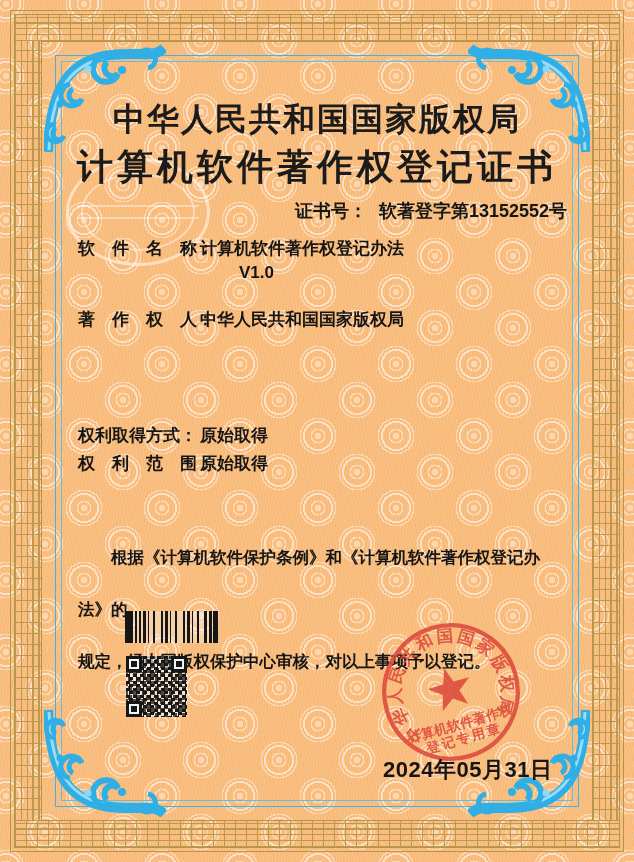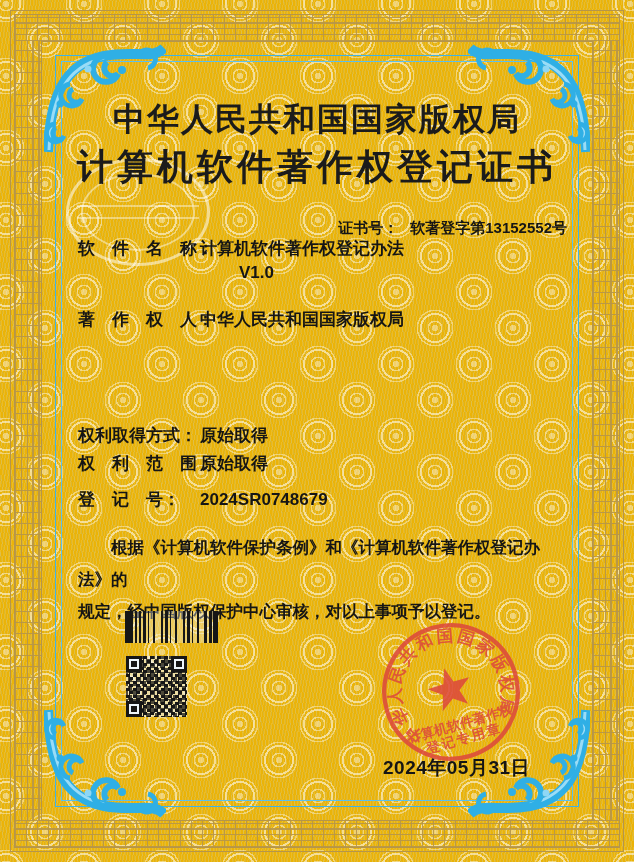--- a/index.html
+++ b/index.html
@@ -1,18 +1,18 @@
 <!DOCTYPE html>
 <html><head>
 <meta charset="utf-8">
 <style>
   html,body{margin:0;padding:0;background:#9fb6c6;}
   .page{
     position:relative;width:634px;height:862px;margin:0 auto;
-    background:#eab308;overflow:hidden;
+    background:#fdba74;overflow:hidden;
     font-family:"Liberation Sans","DejaVu Sans",sans-serif;color:#151515;
   }
   
   .bg-pattern{
     position:absolute;inset:0;pointer-events:none;
     background-image:
       radial-gradient(circle, rgba(255,255,255,0) 0 13px, rgba(255,255,255,.55) 13px 15px, rgba(255,255,255,0) 15px 17px, rgba(255,255,255,.4) 17px 18.5px, rgba(255,255,255,0) 18.5px),
       radial-gradient(circle, rgba(255,255,255,0) 0 13px, rgba(255,255,255,.55) 13px 15px, rgba(255,255,255,0) 15px 17px, rgba(255,255,255,.4) 17px 18.5px, rgba(255,255,255,0) 18.5px),
       radial-gradient(circle, rgba(255,255,255,.4) 0 3px, rgba(255,255,255,0) 3px 6px, rgba(255,255,255,.45) 6px 7.5px, rgba(255,255,255,0) 7.5px),
       radial-gradient(circle, rgba(255,255,255,.4) 0 3px, rgba(255,255,255,0) 3px 6px, rgba(255,255,255,.45) 6px 7.5px, rgba(255,255,255,0) 7.5px),
@@ -64,27 +64,27 @@
   .authority{
     position:absolute;left:0;right:0;top:98px;text-align:center;
     font-family:"Liberation Serif","DejaVu Serif",serif;font-weight:bold;
     font-size:32px;letter-spacing:2px;color:#1b1b1b;
   }
   .cert-title{
     position:absolute;left:0;right:0;top:143px;text-align:center;
     font-family:"Liberation Serif","DejaVu Serif",serif;font-weight:bold;
     font-size:36px;letter-spacing:4px;color:#1b1b1b;
   }
-  .cert-no{position:absolute;right:67px;top:199px;font-size:15px;font-weight:bold;margin-top:20px;}
+  .cert-no{position:absolute;right:67px;top:199px;font-size:18px;font-weight:bold;}
   .cert-no .num{margin-left:12px;}
   .frow{position:absolute;left:78px;font-size:17px;font-weight:bold;white-space:nowrap;}
   .frow .lbl{display:inline-block;width:122px;}
   .r1{top:237px;} .r1b{top:263px;left:200px;margin-left:39px;} .r2{top:308px;}
   .r3{top:416px;margin-top:8px;} .r4{top:452px;} .r5{top:488px;}
-  .statement{position:absolute;left:78px;width:488px;top:531px;font-size:16.5px;font-weight:bold;line-height:32px;}
+  .statement{position:absolute;left:78px;width:488px;top:531px;font-size:16.5px;font-weight:bold;line-height:52px;}
   .statement .l1{text-indent:2em;}
   
   .barcode{
     position:absolute;left:125px;top:611px;width:93px;height:32px;
     background-color:rgba(240,246,250,.35);
     background-image:
       linear-gradient(90deg,#161616 0 8px, rgba(0,0,0,0) 8px 10px, #161616 10px 12px, rgba(0,0,0,0) 12px 14px),
       linear-gradient(90deg, rgba(0,0,0,0) 0 2px, #161616 2px 5px, rgba(0,0,0,0) 5px 7px, #161616 7px 9px, rgba(0,0,0,0) 9px 11px, #161616 11px 16px),
       repeating-linear-gradient(90deg, #161616 0 2px, rgba(0,0,0,0) 2px 4px, #161616 4px 7px, rgba(0,0,0,0) 7px 9px, #161616 9px 10px, rgba(0,0,0,0) 10px 14px, #161616 14px 16px, rgba(0,0,0,0) 16px 22px);
     background-size:14px 100%,16px 100%,22px 100%;
@@ -100,21 +100,21 @@
       repeating-conic-gradient(from 90deg, rgba(22,22,22,.75) 0% 25%, rgba(0,0,0,0) 25% 50%);
     background-size:7px 7px,9px 9px;
     background-position:0 0,2px 3px;
   }
   .qf{position:absolute;width:16px;height:16px;box-sizing:border-box;border:3px solid #161616;background:#eef5fa;}
   .qf::after{content:"";position:absolute;left:2px;top:2px;width:6px;height:6px;background:#161616;}
   .qf.tl{left:0;top:0;} .qf.tr{right:0;top:0;} .qf.bl{left:0;bottom:0;}
   
   .seal{position:absolute;left:380px;top:621px;width:142px;height:142px;transform:rotate(-16deg);opacity:.88;}
   .seal text{font-family:"Liberation Serif","DejaVu Serif",serif;font-weight:bold;fill:#dd4a3c;}
-  .date{position:absolute;left:383px;top:755px;font-size:19px;font-weight:bold;letter-spacing:.5px;}
+  .date{position:absolute;left:383px;top:755px;font-size:22px;font-weight:bold;letter-spacing:.5px;}
 </style>
 </head>
 <body>
 
 <div class="page">
 
   <div class="bg-pattern"></div>
 
   <div class="line-outer"></div>
   <div class="meander-frame"></div>
@@ -186,23 +186,20 @@
   </div>
   <div class="frow r1b">V1.0</div>
   <div class="frow r2">
     <span class="lbl">著　作　权　人：</span><span class="val">中华人民共和国国家版权局</span>
   </div>
   <div class="frow r3">
     <span class="lbl">权利取得方式：</span><span class="val">原始取得</span>
   </div>
   <div class="frow r4">
     <span class="lbl">权　利　范　围：</span><span class="val">原始取得</span>
-  </div>
-  <div class="frow r5">
-    <span class="lbl">登　记　号：</span><span class="val">2024SR0748679</span>
   </div>
 
   <div class="statement">
     <div class="l1">根据《计算机软件保护条例》和《计算机软件著作权登记办法》的</div>
     <div class="l2">规定，经中国版权保护中心审核，对以上事项予以登记。</div>
   </div>
 
   <div class="barcode"></div>
   <div class="qr">
     <div class="qf tl"></div>

